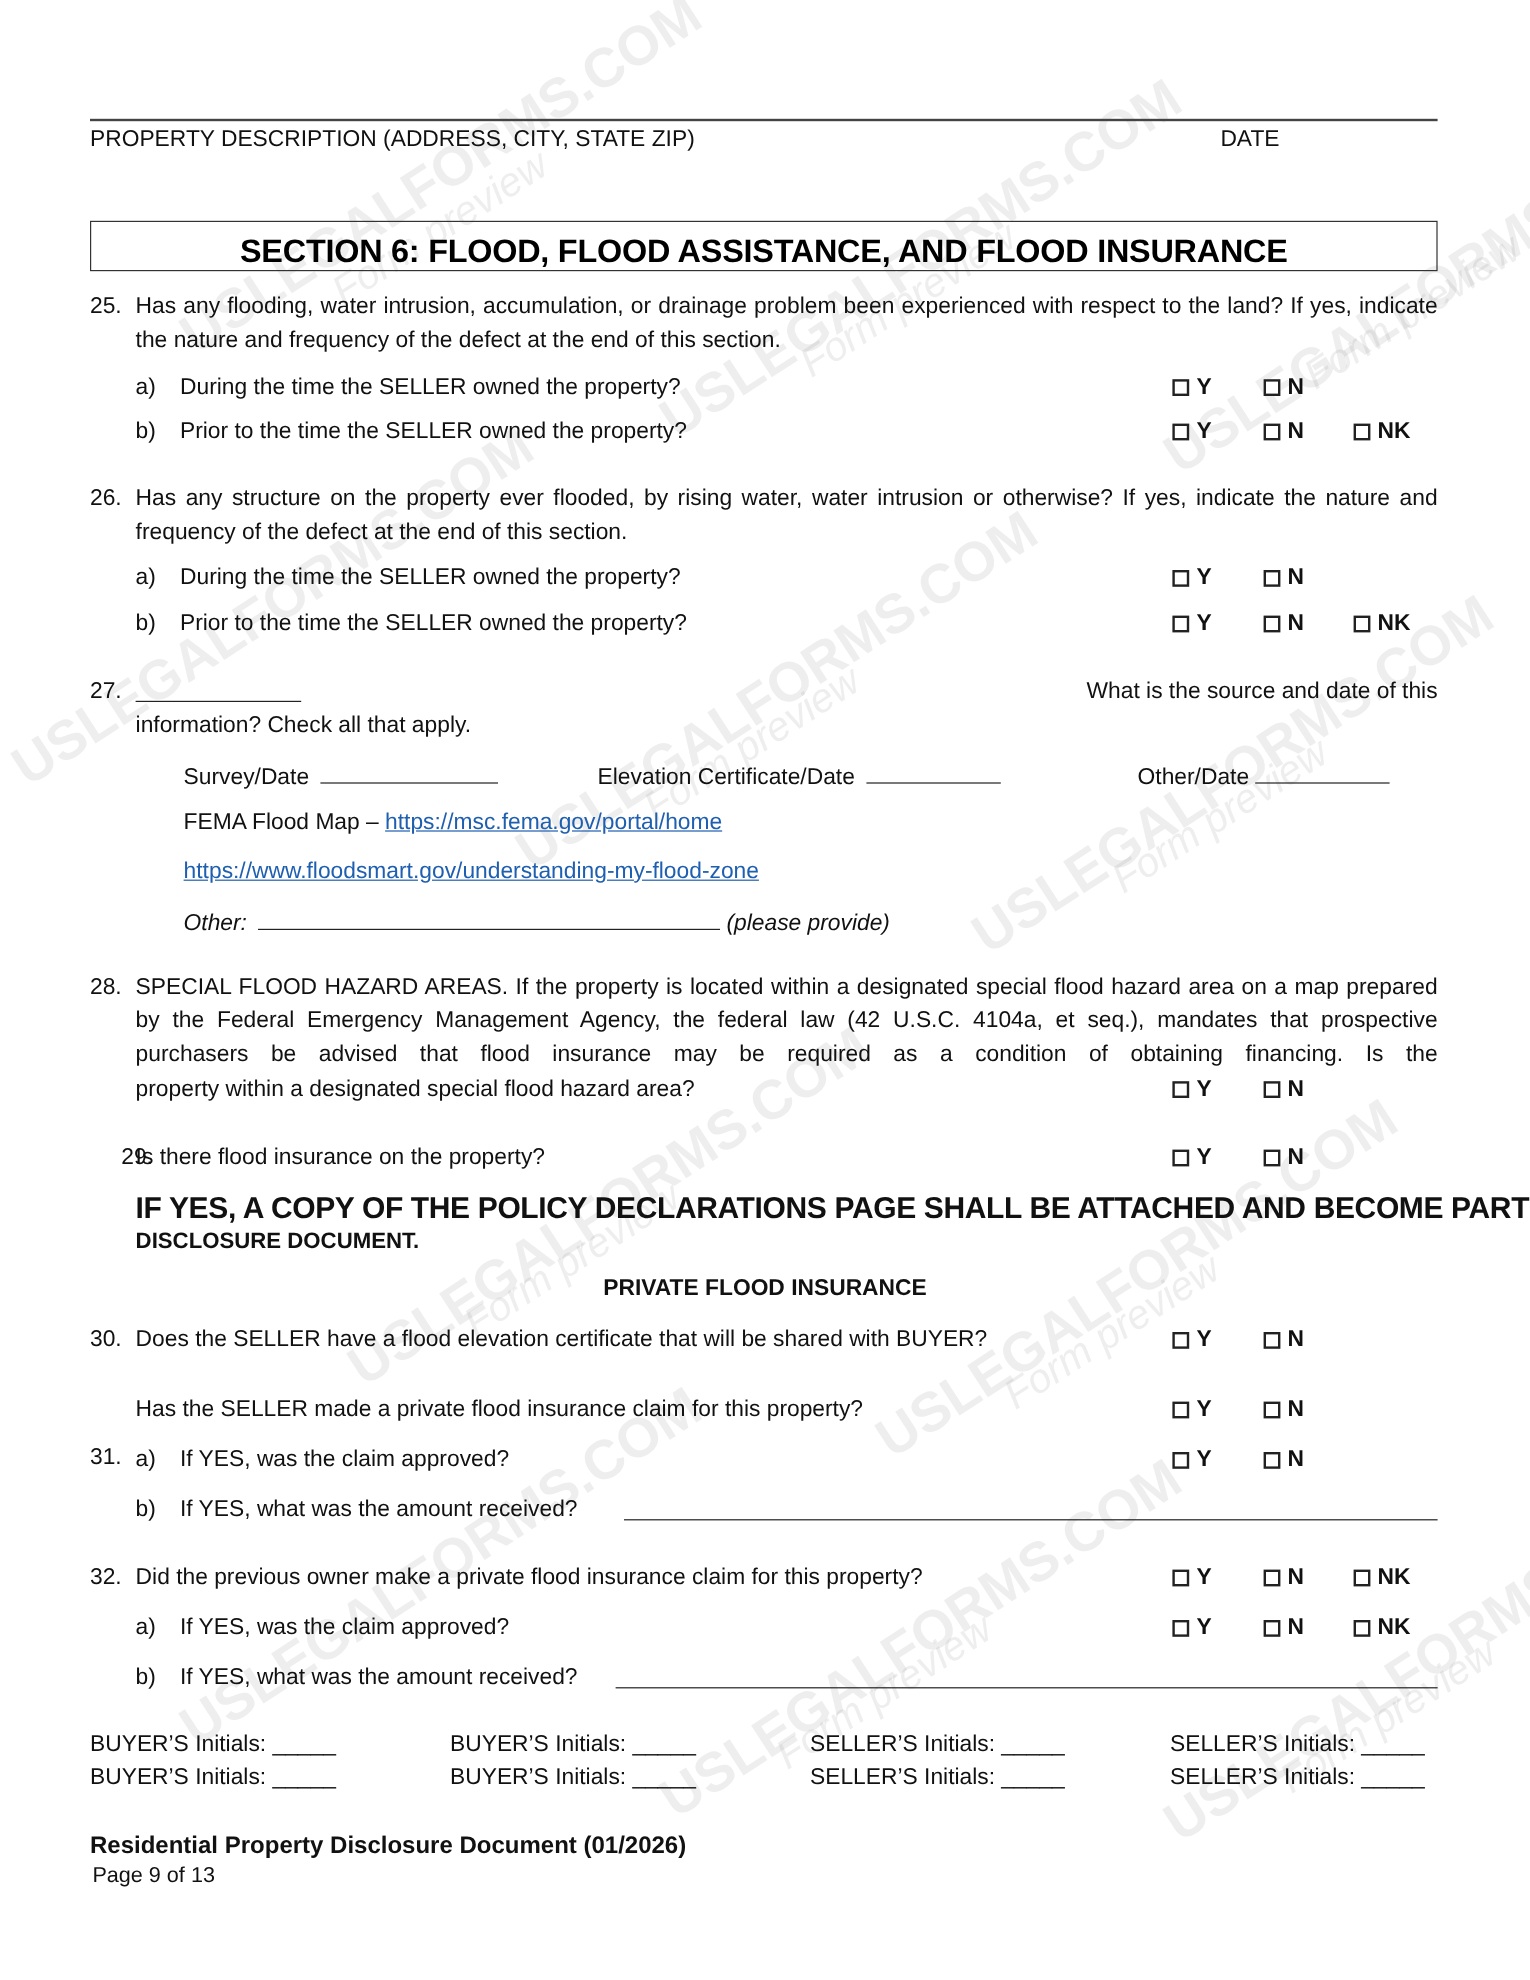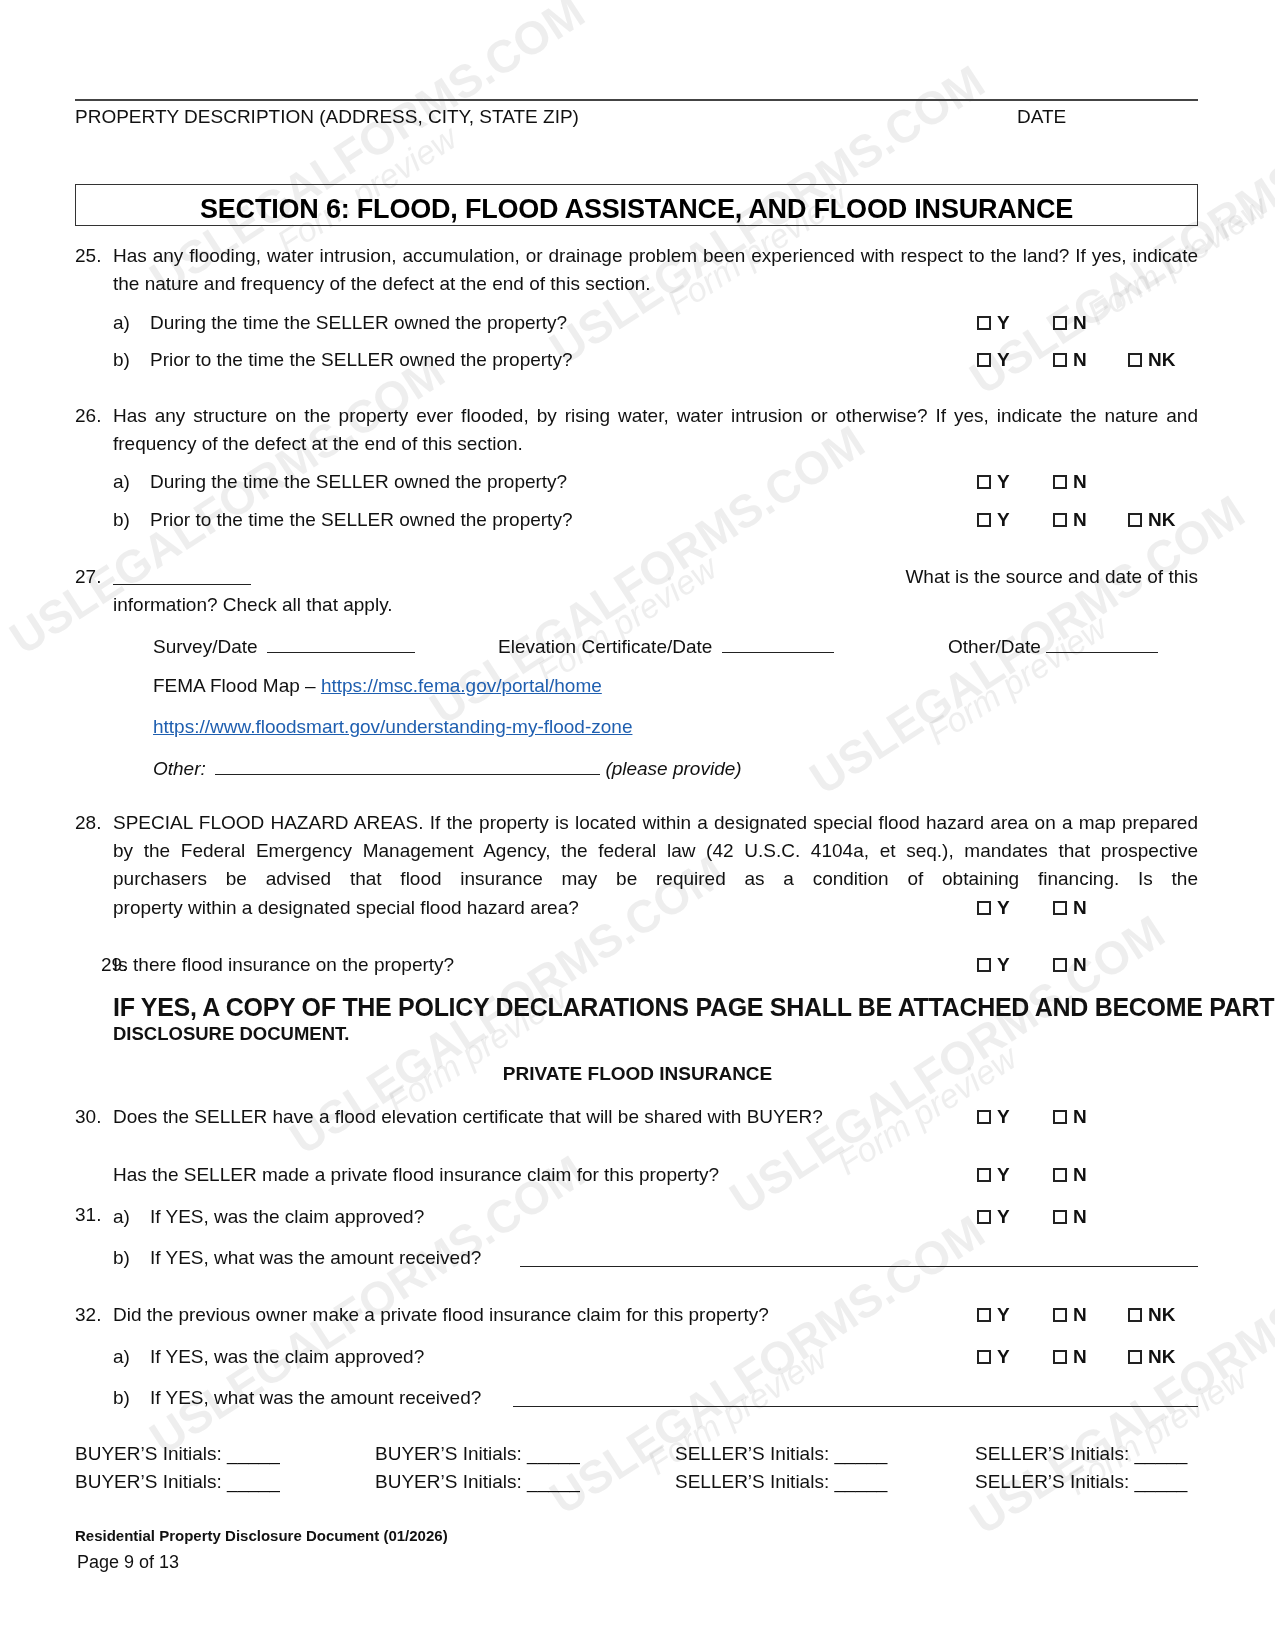--- a/index.html
+++ b/index.html
@@ -17,21 +17,21 @@
   .sub-letter { position: absolute; left: 113px; }
   .sub-text { position: absolute; left: 150px; }
   .cb { position: absolute; display: flex; align-items: center; gap: 6px; font-weight: bold; font-size: 19px; cursor: pointer; }
   .cb .box { width: 14px; height: 14px; border: 2px solid #222; box-sizing: border-box; display: inline-block; background: #fff; }
   .link { color: #1f5fb0; text-decoration: underline; cursor: pointer; }
   .italic { font-style: italic; }
   .bold { font-weight: bold; }
   .underline-field { display: inline-block; border-bottom: 1.5px solid #222; height: 18px; vertical-align: baseline; }
   .answer-line { position: absolute; height: 0; border-bottom: 1.5px solid #222; }
   .center-heading { position: absolute; left: 0; width: 1275px; text-align: center; font-weight: bold; font-size: 19px; }
-  .footer-title { font-weight: bold; font-size: 15px; }
+  .footer-title { font-weight: bold; font-size: 20px; }
   .footer-page { font-size: 18px; }
   .watermark { position: absolute; color: rgba(150,150,150,0.16); font-weight: bold; font-size: 46px;
                transform: rotate(-33deg); transform-origin: left top; pointer-events: none; white-space: nowrap; }
   .watermark-sub { position: absolute; color: rgba(150,150,150,0.16); font-style: italic; font-size: 34px;
                transform: rotate(-33deg); transform-origin: left top; pointer-events: none; white-space: nowrap; }
 </style>
 </head>
 <body>
 
 <div class="watermark" style="left:140px; top:260px;">USLEGALFORMS.COM</div>

